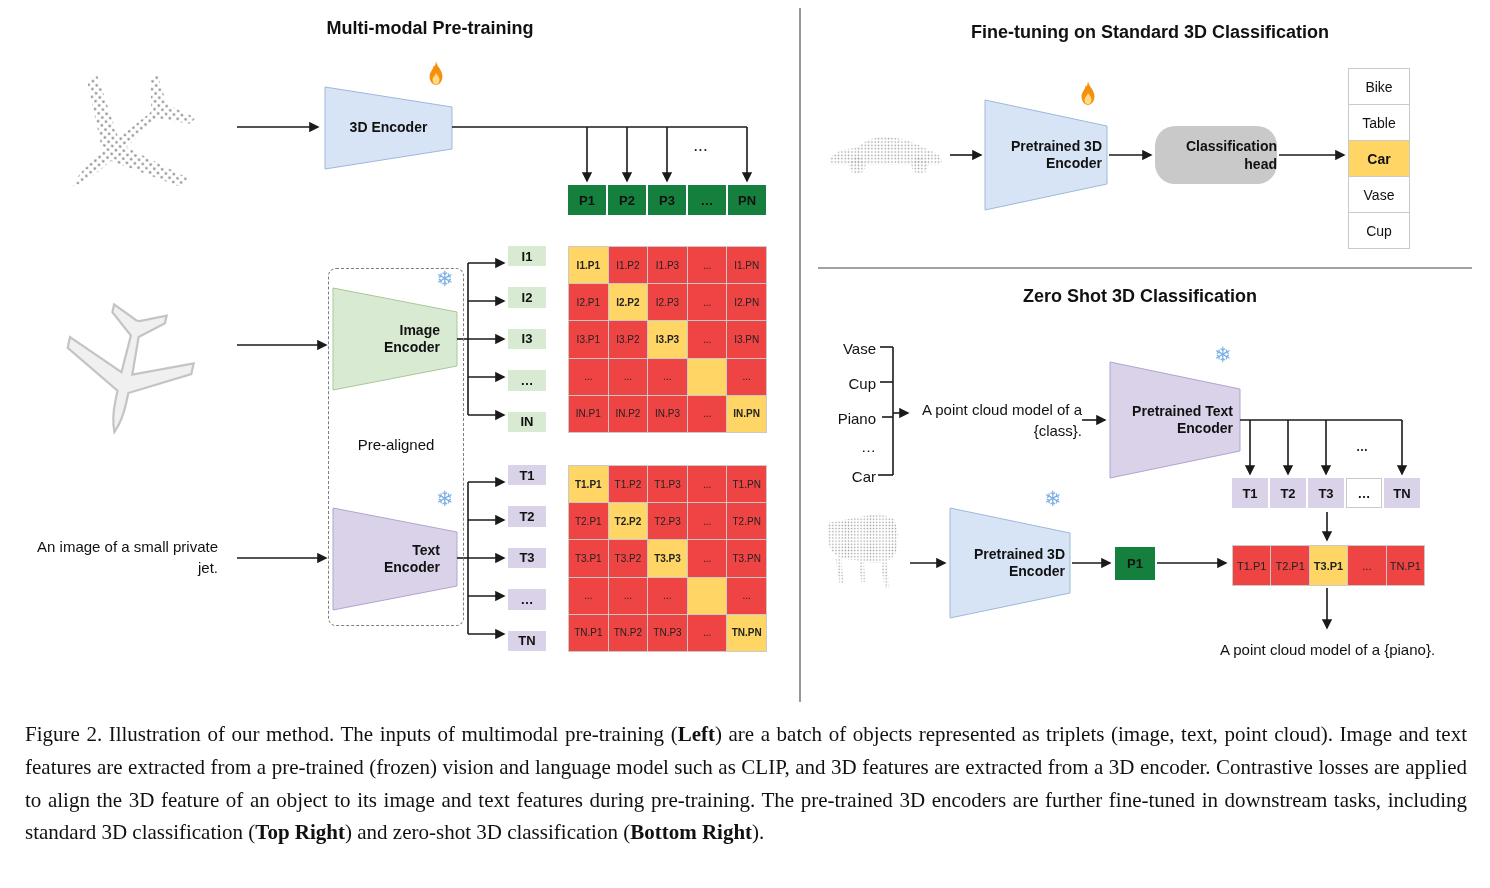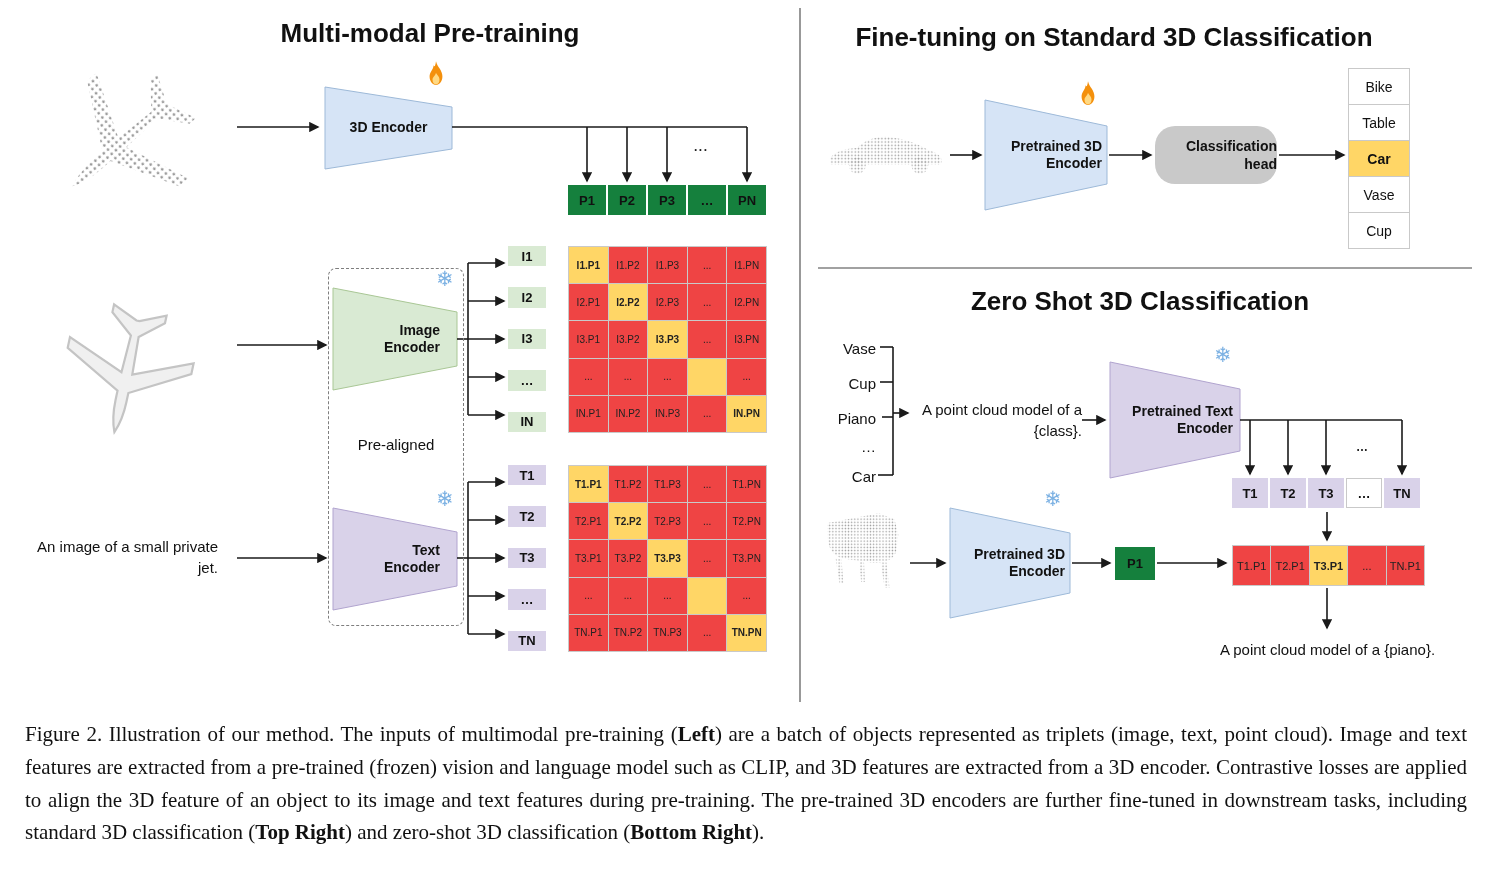--- a/index.html
+++ b/index.html
@@ -1,20 +1,20 @@
 <!DOCTYPE html>
 <html><head>
 <meta charset="utf-8">
 <style>
   html,body{margin:0;padding:0}
   body{width:1490px;height:888px;background:#fff;position:relative;
        font-family:"Liberation Sans",sans-serif;color:#111;overflow:hidden}
   .a{position:absolute}
   .ctr{display:flex;align-items:center;justify-content:center;text-align:right}
-  .ttl{font-size:26px;font-weight:700;text-align:center}
+  .ttl{font-size:18px;font-weight:700;text-align:center}
   .enc{font-size:14px;font-weight:700;line-height:1.25}
   .small15{font-size:15px;line-height:1.4}
   .dash{border:1.6px dashed #7e7e7e;border-radius:8px}
   .snow{font-size:21px;color:#7cb1e3;line-height:1}
   .dots-f{font-size:12px;font-weight:700;letter-spacing:1.5px;color:#222}
   
   .hdr{display:grid;grid-template-columns:repeat(5,1fr);gap:2px}
   .hdr span{display:flex;align-items:center;justify-content:center;font-weight:700;font-size:13px}
   .vcol{display:grid;grid-template-rows:repeat(5,1fr);gap:21px}
   .vcol span{display:flex;align-items:center;justify-content:center;font-weight:700;font-size:13px}
@@ -144,21 +144,21 @@
 </svg>
 
 <svg class="a" style="left:816px;top:500px" width="98" height="104" viewBox="0 0 100 95">
   <path d="M12 18 L64 8 L80 14 L84 30 L82 46 C80 56 68 60 54 58 L26 54 C16 50 12 42 12 32 Z" fill="url(#dots)"></path>
   <path d="M20 54 L24 80 L28 80 L26 55 Z" fill="url(#dots)"></path>
   <path d="M66 58 L70 84 L75 84 L72 58 Z" fill="url(#dots)"></path>
   <path d="M44 57 L46 78 L50 78 L49 58 Z" fill="url(#dots)"></path>
 </svg>
 
 <div class="a ttl" style="left:150px;top:18px;width:560px">Multi-modal Pre-training</div>
-<div class="a ttl" style="left:834px;top:22px;width:560px">Fine-tuning on Standard 3D Classification</div>
+<div class="a ttl" style="left:870px;top:22px;width:560px">Fine-tuning on Standard 3D Classification</div>
 <div class="a ttl" style="left:890px;top:286px;width:500px">Zero Shot 3D Classification</div>
 
 <div class="a dash" style="left:328px;top:268px;width:134px;height:356px"></div>
 <div class="a ctr small15" style="left:330px;top:434px;width:132px;height:20px">Pre-aligned</div>
 
 <div class="a ctr enc" style="left:325px;top:107px;width:127px;height:42px">3D Encoder</div>
 <div class="a ctr enc" style="left:358px;top:310px;width:82px;height:58px">Image Encoder</div>
 <div class="a ctr enc" style="left:358px;top:530px;width:82px;height:58px">Text Encoder</div>
 
 <span class="a" style="left:424px;top:60px">

